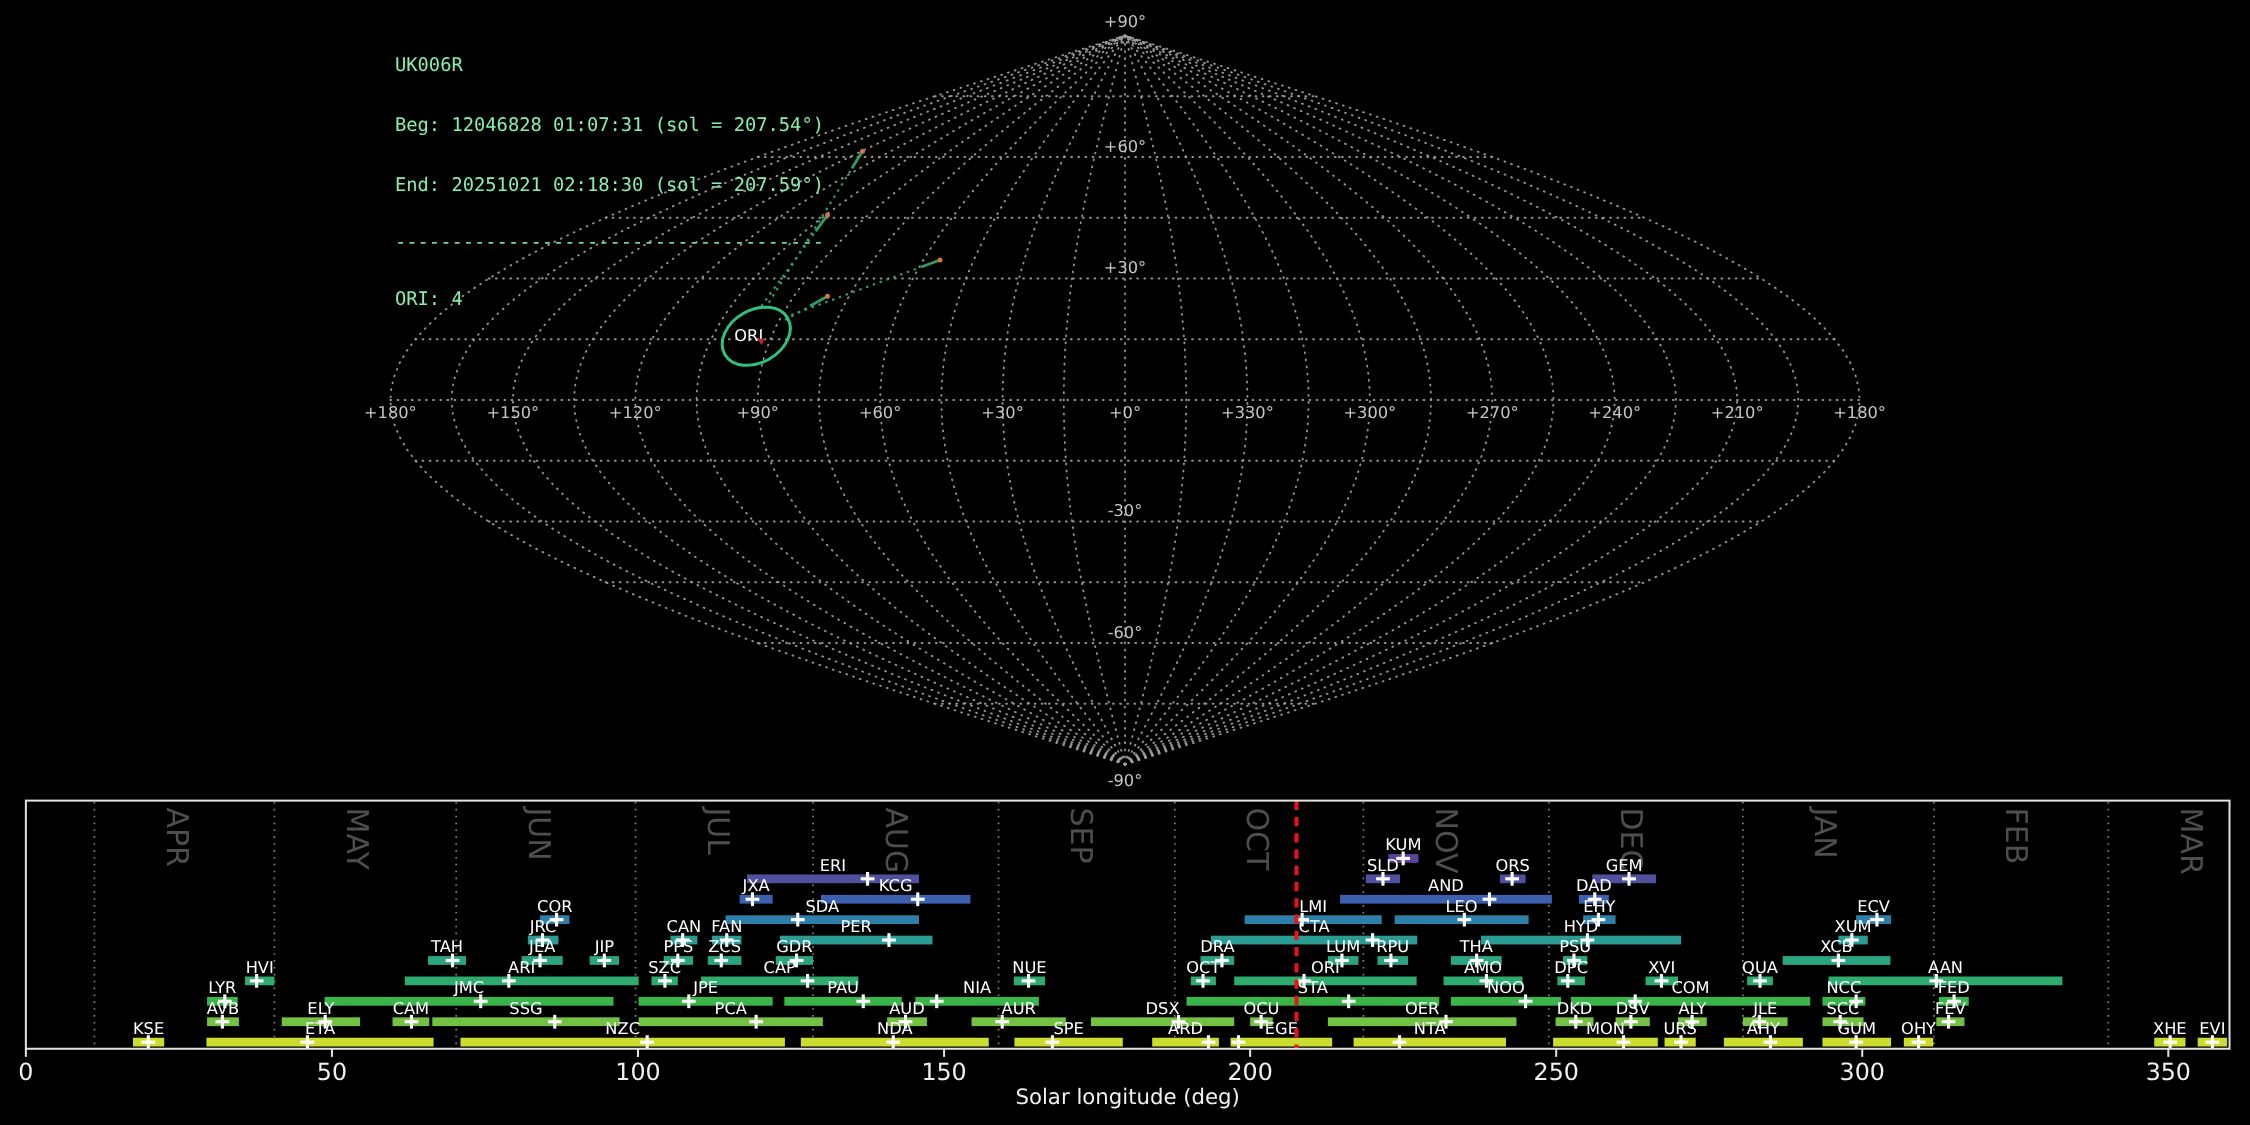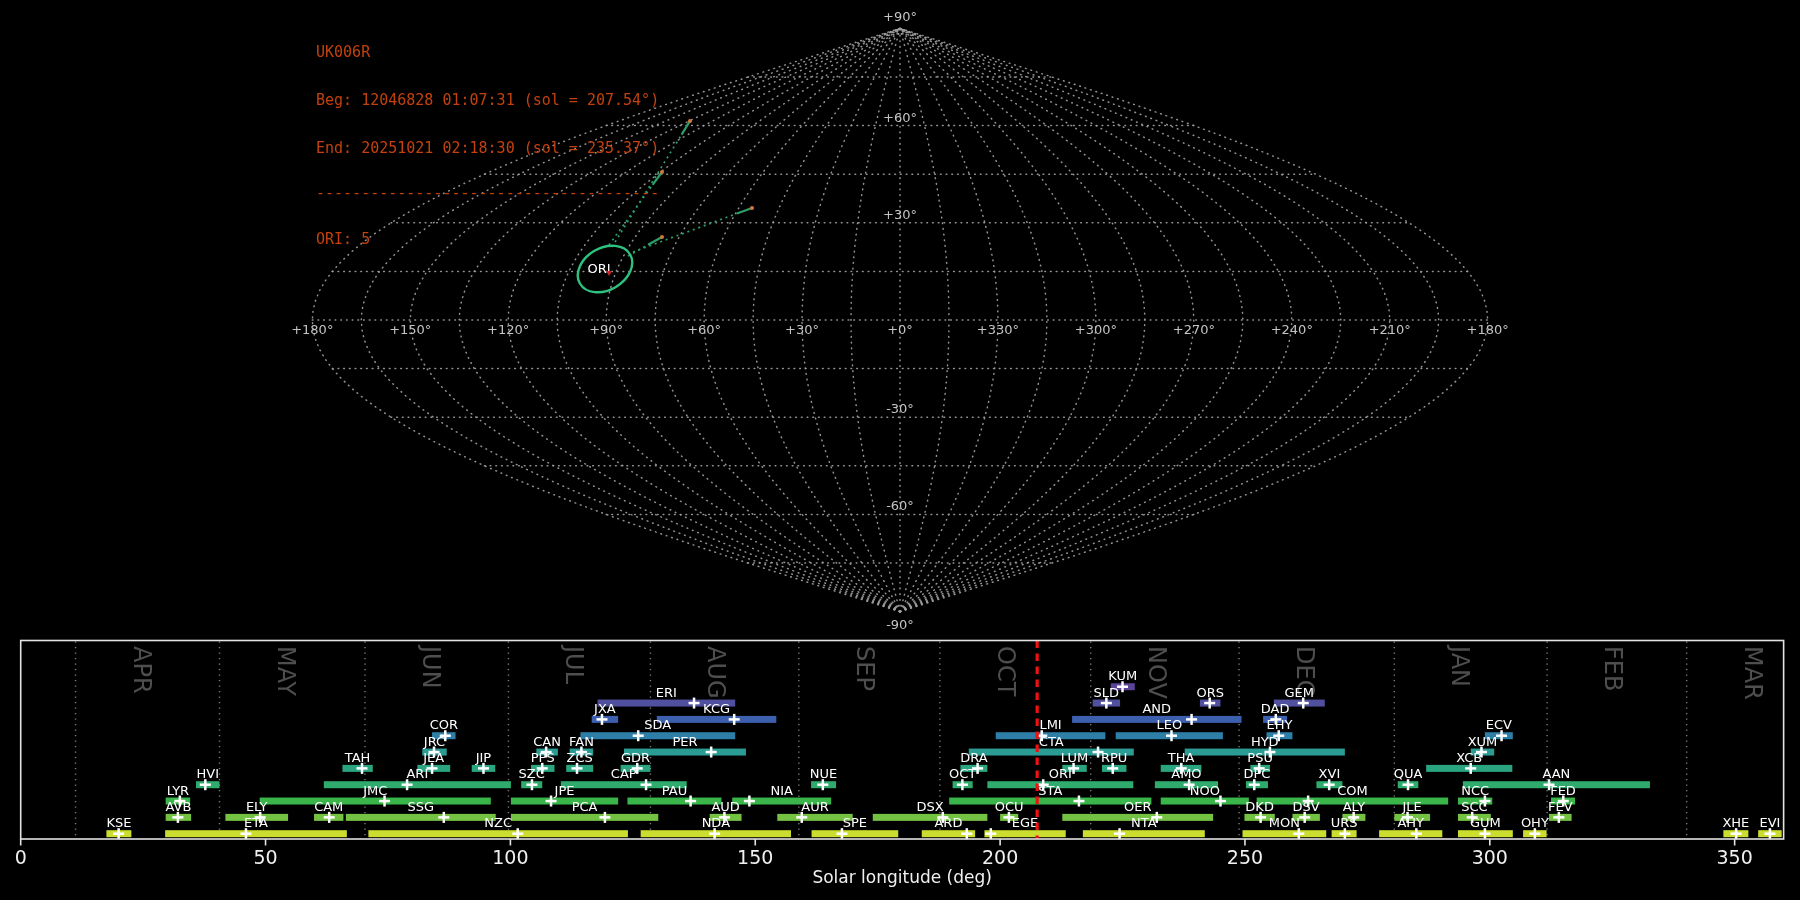--- a/index.html
+++ b/index.html
@@ -1,18 +1,18 @@
 <!DOCTYPE html>
 <html><head>
 <meta charset="utf-8">
 <style>
   html,body{margin:0;padding:0;background:#000;}
   .stage{position:relative;width:1800px;height:900px;background:#000;overflow:hidden;
          font-family:"DejaVu Sans",sans-serif;}
-  .info{position:absolute;left:316px;top:12px;color:#c2410c;
+  .info{position:absolute;left:316px;top:12px;color:#86efac;
         font-family:"DejaVu Sans Mono",monospace;font-size:15px;line-height:16px;white-space:pre;}
   .info .sep{line-height:11px;font-size:15px;letter-spacing:0px;}
   svg{position:absolute;left:0;top:0;}
   text{font-family:"DejaVu Sans",sans-serif;}
 </style>
 </head>
 <body>
 
 <div class="stage">
 
@@ -85,23 +85,23 @@
       <line x1="648.0329042858037" y1="244.80514172263906" x2="662" y2="237" stroke="#2e9e6b" stroke-width="2.2"></line>
       <circle cx="662" cy="237" r="2" fill="#d4763b"></circle>
       <ellipse cx="0" cy="0" rx="29" ry="21" fill="none" stroke="#2fc27e" stroke-width="2.4" transform="translate(605 269) rotate(-30)"></ellipse>
       <text x="599" y="273" text-anchor="middle" fill="#ffffff" font-size="13px">ORI</text>
       <path d="M 606 271 l 3 5 l 3 -5 z" fill="#cc2222"></path>
     </svg>
 
   <div class="info">
     <div>UK006R</div>
     <div>Beg: 12046828 01:07:31 (sol = 207.54°)</div>
-    <div>End: 20251021 02:18:30 (sol = 235.37°)</div>
+    <div>End: 20251021 02:18:30 (sol = 207.59°)</div>
     <div class="sep">--------------------------------------</div>
-    <div>ORI: 5</div>
+    <div>ORI: 4</div>
   </div>
 
   <svg id="timeline" width="1800" height="900">
       <line x1="75.5464" y1="641.5" x2="75.5464" y2="838.5" stroke="#7d7d7d" stroke-width="1.4" stroke-dasharray="1.3 4.2"></line>
       <text x="0" y="0" text-anchor="start" fill="#4e4e4e" font-size="24px" font-weight="500" transform="translate(133.5464 646) rotate(90)">APR</text>
       <line x1="219.5182" y1="641.5" x2="219.5182" y2="838.5" stroke="#7d7d7d" stroke-width="1.4" stroke-dasharray="1.3 4.2"></line>
       <text x="0" y="0" text-anchor="start" fill="#4e4e4e" font-size="24px" font-weight="500" transform="translate(277.5182 646) rotate(90)">MAY</text>
       <line x1="364.9591" y1="641.5" x2="364.9591" y2="838.5" stroke="#7d7d7d" stroke-width="1.4" stroke-dasharray="1.3 4.2"></line>
       <text x="0" y="0" text-anchor="start" fill="#4e4e4e" font-size="24px" font-weight="500" transform="translate(422.9591 646) rotate(90)">JUN</text>
       <line x1="508.4412" y1="641.5" x2="508.4412" y2="838.5" stroke="#7d7d7d" stroke-width="1.4" stroke-dasharray="1.3 4.2"></line>

